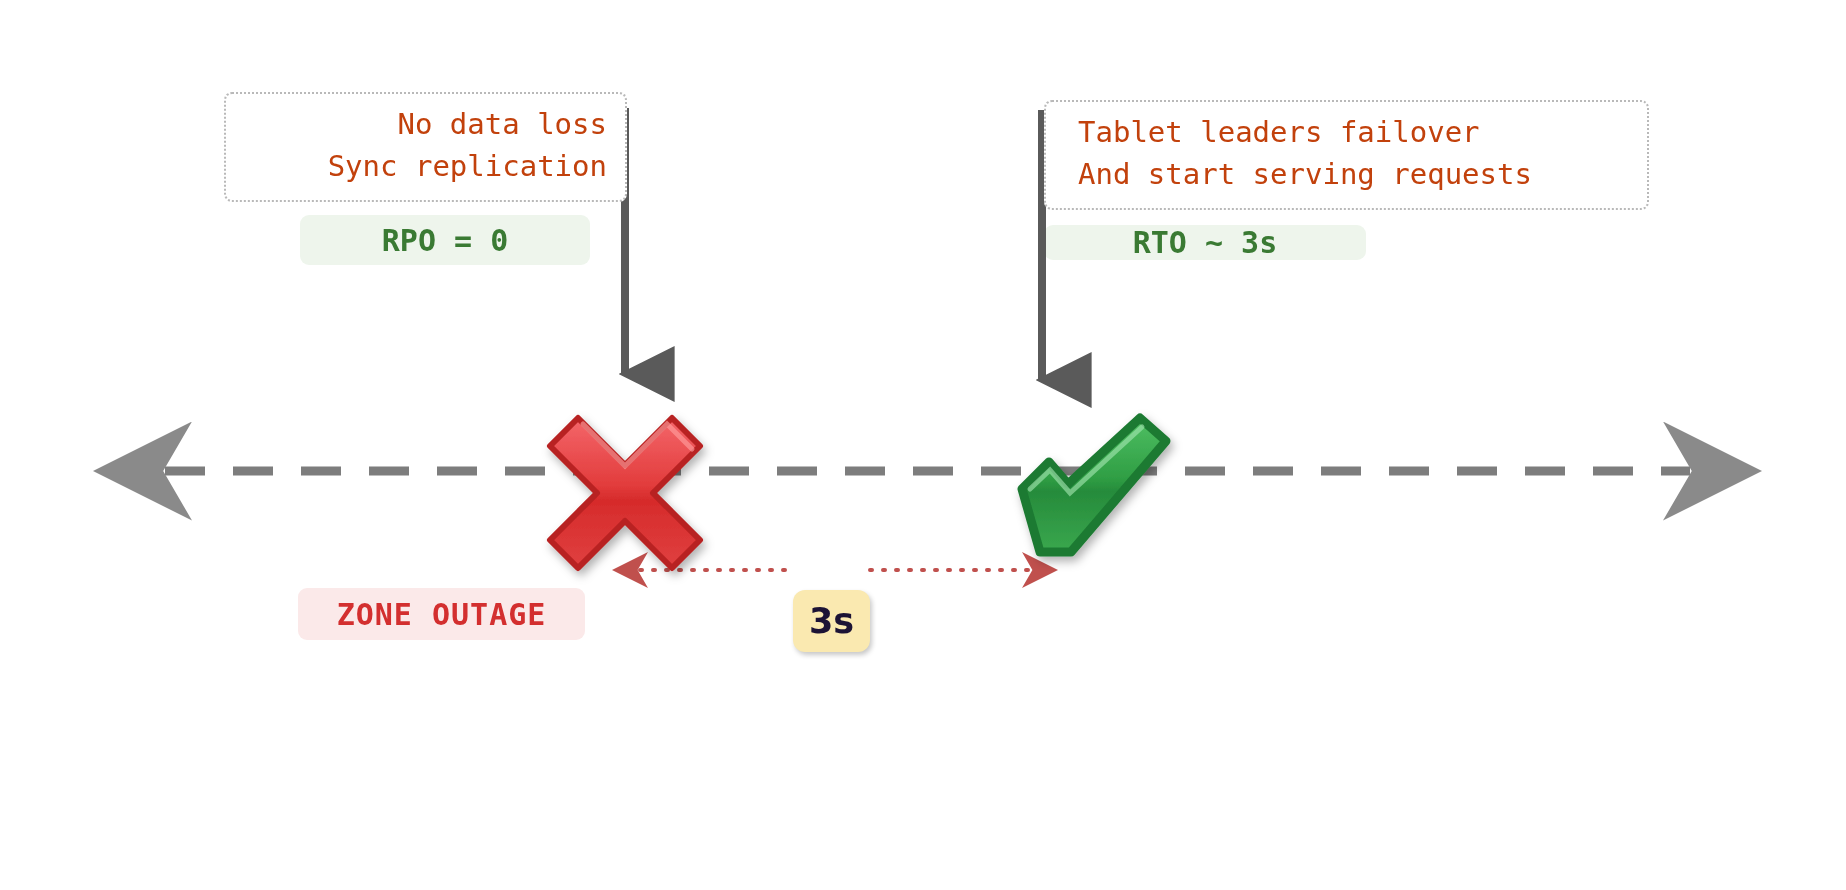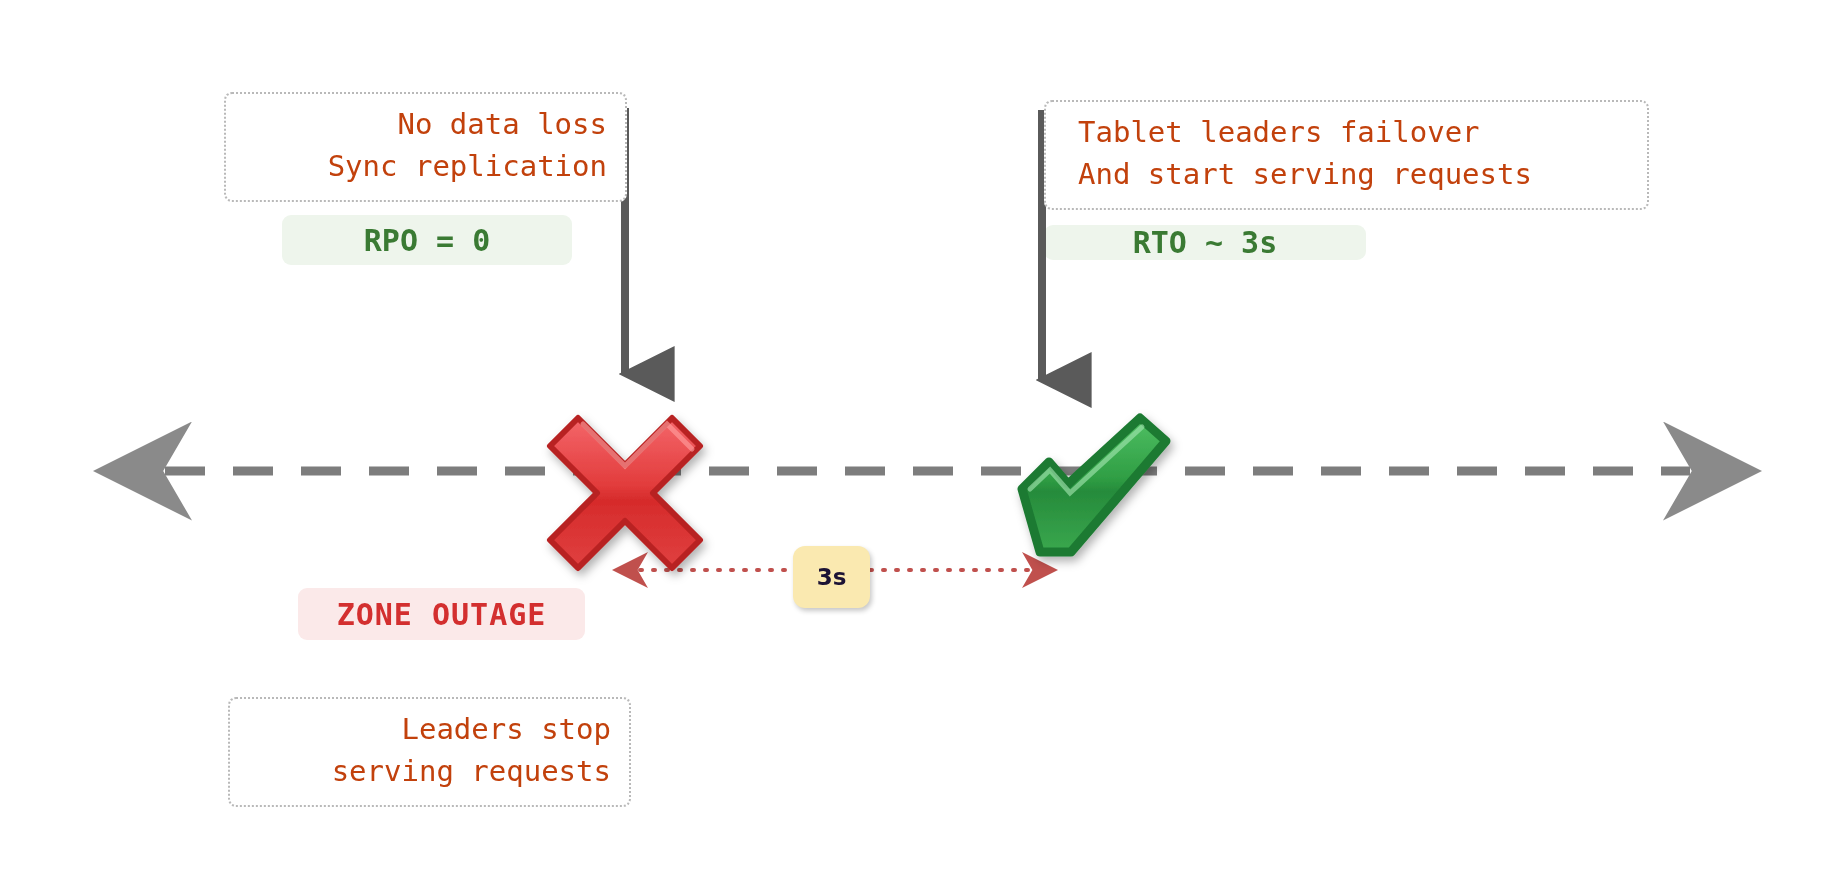--- a/index.html
+++ b/index.html
@@ -74,28 +74,29 @@
     z-index: 6;
   }
 
   
   .duration-badge {
     position: absolute;
     background: #fae9b0;
     border-radius: 12px;
     font-family: "DejaVu Sans", sans-serif;
     font-weight: bold;
-    font-size: 23px;
+    font-size: 35px;
     color: #1c1335;
     display: flex;
     align-items: center;
     justify-content: center;
     box-sizing: border-box;
     box-shadow: 2px 3px 5px rgba(0,0,0,0.22);
     z-index: 9;
+    margin-top: 44px;
   }
 
   
   .svg-layer {
     position: absolute;
     left: 0; top: 0;
     width: 1846px;
     height: 890px;
     overflow: visible;
   }
@@ -172,27 +173,25 @@
         <path d="M9,0 L0,4.5 L9,9 L6.4,4.5 Z" fill="#c0504d"></path>
       </marker>
     </defs>
     <line x1="640" y1="570" x2="795" y2="570" stroke="#c0504d" stroke-width="4" stroke-dasharray="2 11" stroke-linecap="round" marker-start="url(#m-arrow-left)"></line>
     <line x1="870" y1="570" x2="1030" y2="570" stroke="#c0504d" stroke-width="4" stroke-dasharray="2 11" stroke-linecap="round" marker-end="url(#m-arrow-right)"></line>
   </svg>
 
   <div class="note-box align-right" style="left:224px; top:92px; width:403px;">No data loss
 Sync replication</div>
 
-  <div class="metric-badge" style="left:282px; top:215px; width:290px; height:50px;">RPO = 0</div>
+  <div class="metric-badge" style="left:300px; top:215px; width:290px; height:50px;">RPO = 0</div>
 
   <div class="note-box align-left" style="left:1044px; top:100px; width:605px;padding-left:32px;">Tablet leaders failover
 And start serving requests</div>
 
   <div class="metric-badge" style="left:1044px; top:225px; width:322px; height:35px;">RTO ~ 3s</div>
 
   <div class="duration-badge" style="left:793px; top:546px; width:77px; height:62px;">3s</div>
 
   <div class="outage-badge" style="left:298px; top:588px; width:287px; height:52px;">ZONE OUTAGE</div>
 
-  <div class="note-box align-right" style="left:228px; top:697px; width:403px;">Leaders stop
-serving requests</div>
 
 </div>
 
 </body></html>

